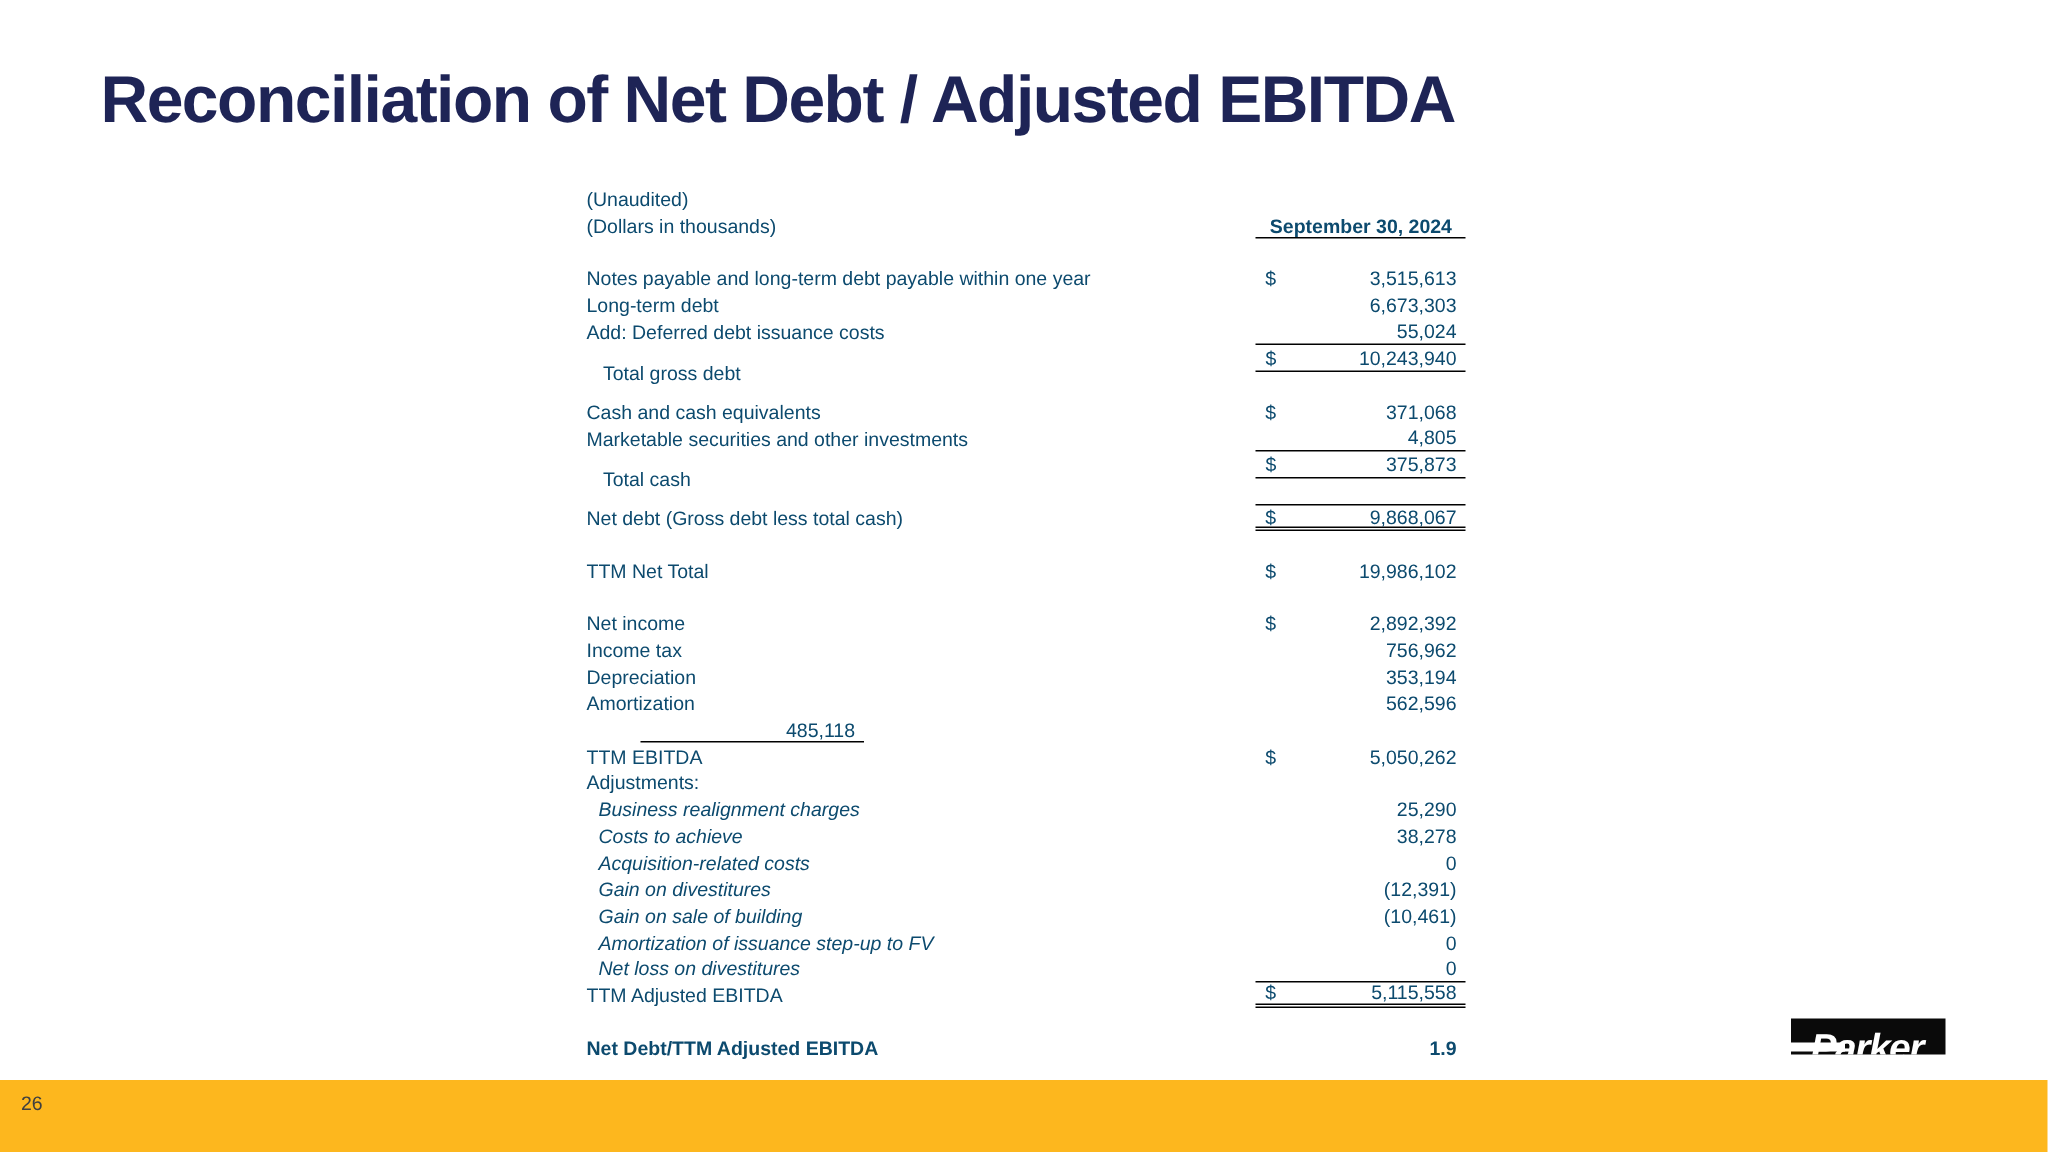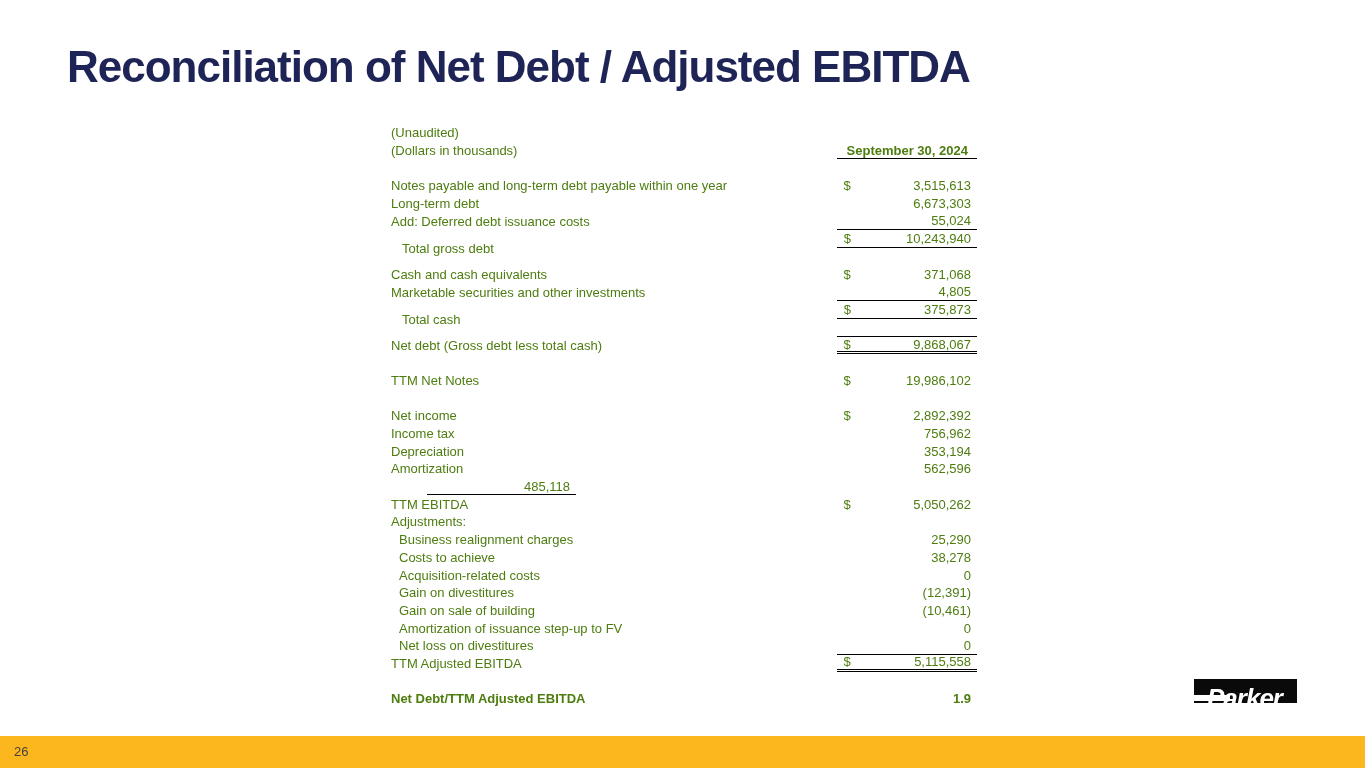--- a/index.html
+++ b/index.html
@@ -23,35 +23,35 @@
     white-space: nowrap;
   }
 
   
   .fin-table {
     position: absolute;
     left: 391px;
     top: 124px;
     width: 586px;
     font-size: 13px;
-    color: #4d7c0f;
+    color: #0c4a6e;
   }
   .row {
     display: flex;
     height: 17.7px;
     align-items: center;
   }
   .row.spacer { height: 17.7px; }
   .lbl {
     width: 437px;
     white-space: nowrap;
     overflow: visible;
   }
   .lbl.ind1 { padding-left: 11px; margin-top: 20px; }
-  .lbl.ind2 { padding-left: 8px; }
+  .lbl.ind2 { padding-left: 8px; font-style: italic; }
   .val {
     width: 149px;
     height: 100%;
     display: flex;
     justify-content: space-between;
     align-items: center;
     padding-left: 7px;
     padding-right: 6px;
     margin-left: 36px;
   }
@@ -95,21 +95,21 @@
     letter-spacing: -1px;
     white-space: nowrap;
   }
 
   
   .footer-bar {
     position: absolute;
     left: 0;
     bottom: 0;
     width: 1365px;
-    height: 32px;
+    height: 48px;
     background: #FDB71E;
   }
   .page-number {
     position: absolute;
     left: 14px;
     top: 8px;
     font-size: 13px;
     color: #404040;
   }
 </style>
@@ -178,21 +178,21 @@
     <div class="row spacer"></div>
     <div class="row">
       <div class="lbl">Net debt (Gross debt less total cash)</div>
       <div class="val b-top b-double">
         <span>$</span>
         <span class="num">9,868,067</span>
       </div>
     </div>
     <div class="row spacer"></div>
     <div class="row">
-      <div class="lbl">TTM Net Notes</div>
+      <div class="lbl">TTM Net Total</div>
       <div class="val">
         <span>$</span>
         <span class="num">19,986,102</span>
       </div>
     </div>
     <div class="row spacer"></div>
     <div class="row">
       <div class="lbl">Net income</div>
       <div class="val">
         <span>$</span>

